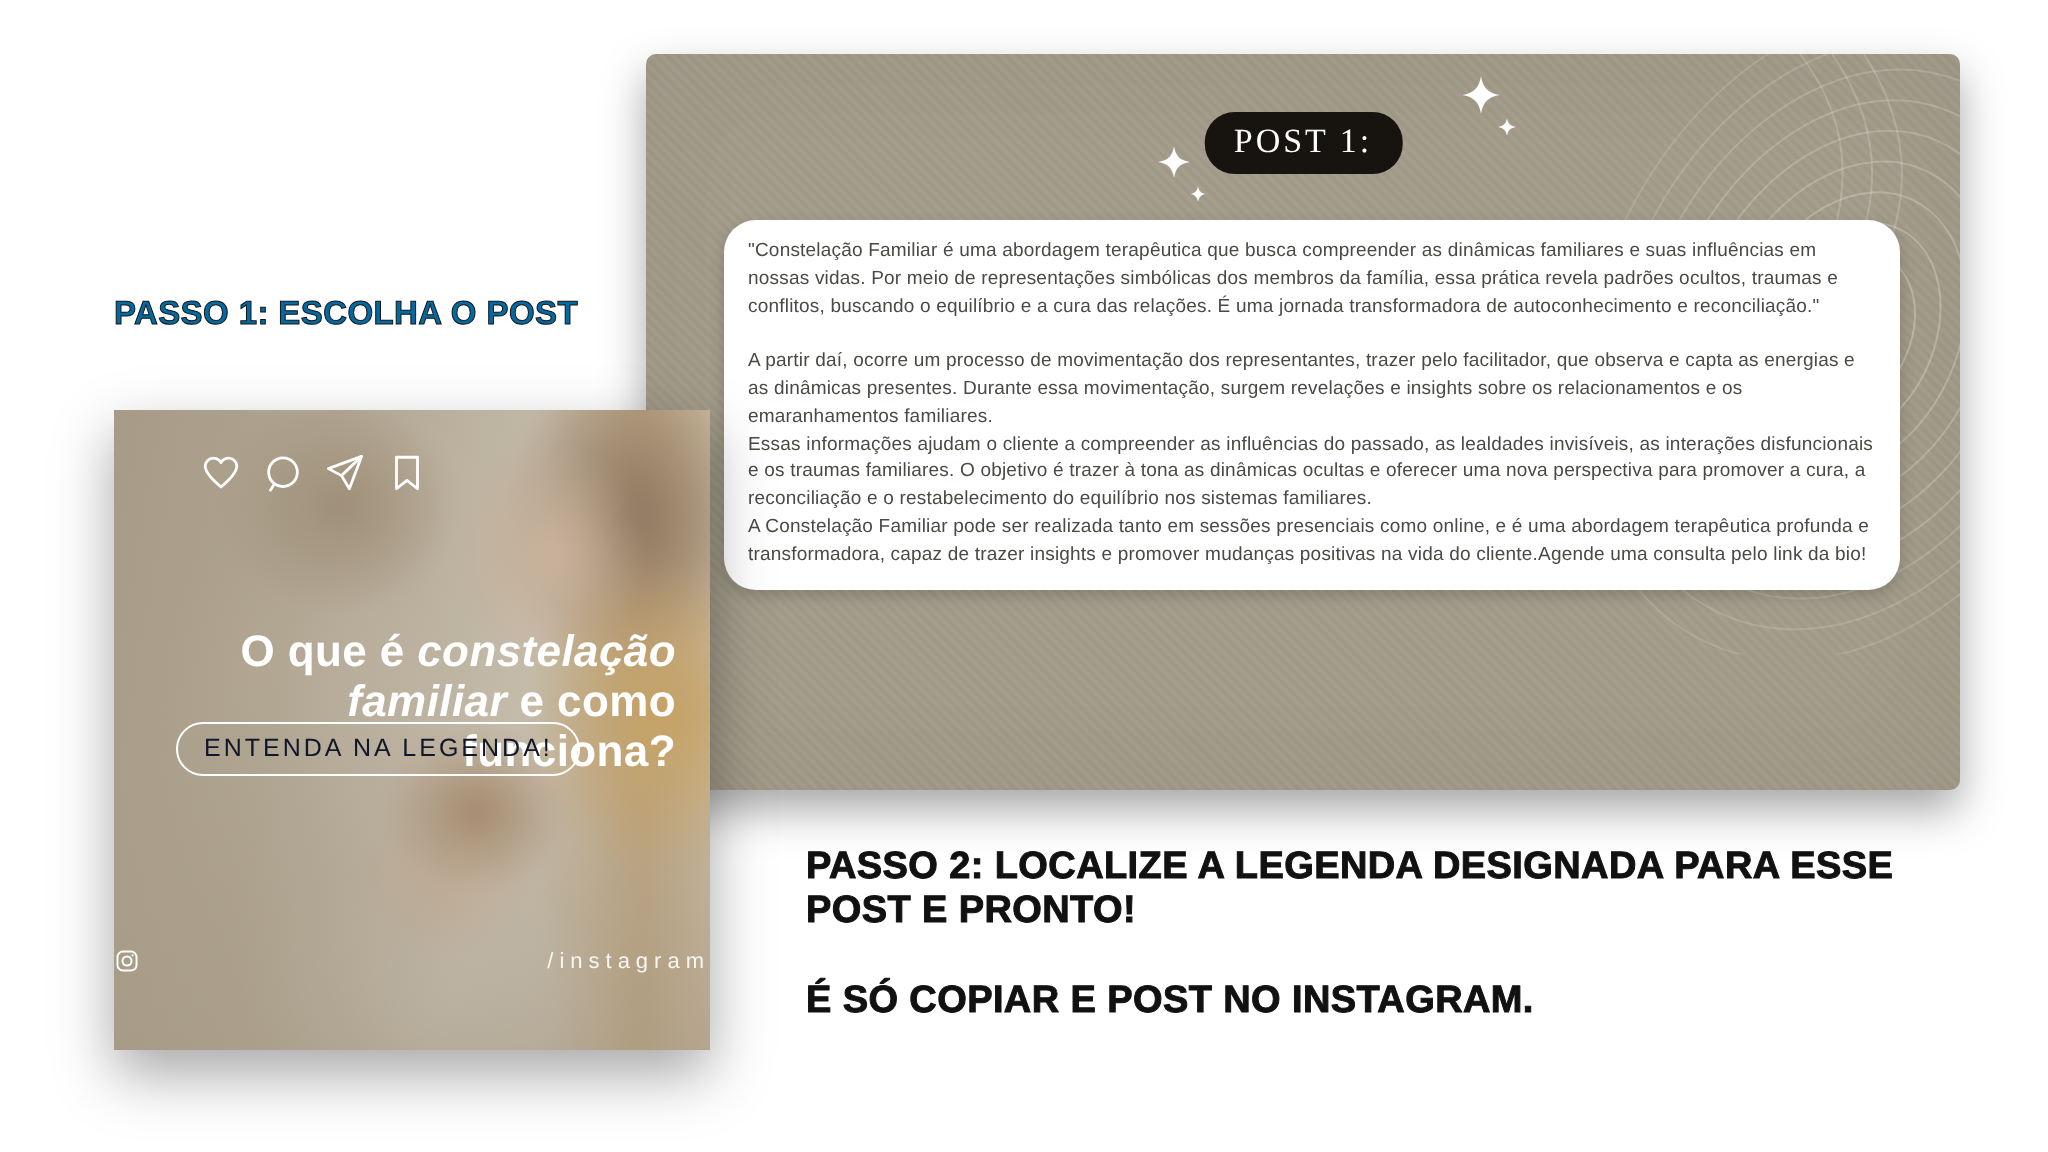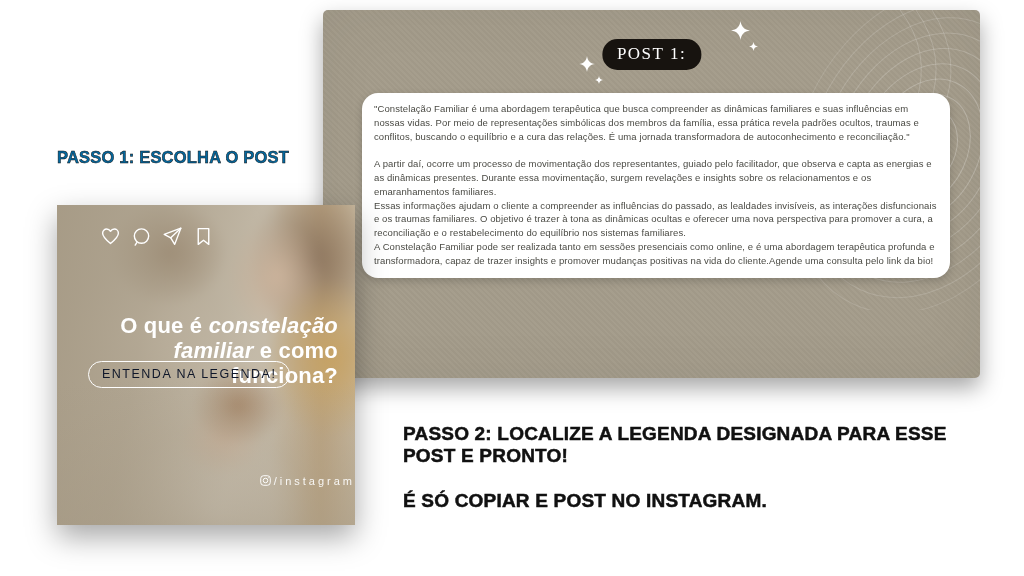--- a/index.html
+++ b/index.html
@@ -3,21 +3,21 @@
 <meta charset="utf-8">
 <style>
   html,body{margin:0;padding:0;background:#ffffff;}
   .canvas{
     position:relative;width:1024px;height:576px;background:#ffffff;
     overflow:hidden;font-family:"Liberation Sans",sans-serif;
   }
 
   
   .post-card{
-    position:absolute;left:323px;top:10px;width:657px;height:368px;
+    position:absolute;left:323px;top:27px;width:657px;height:368px;
     background:#a49c8b;
     background-image:repeating-linear-gradient(45deg,rgba(255,255,255,.018) 0 2px,rgba(0,0,0,.018) 2px 4px);
     border-radius:5px;box-shadow:0 10px 22px rgba(0,0,0,.35), inset 0 0 60px rgba(0,0,0,.05);
     overflow:hidden;
   }
   .contours{position:absolute;top:0;right:0;pointer-events:none;}
   .sparkle{position:absolute;pointer-events:none;}
   .sp1{left:256px;top:46px;width:16px;height:16px;}
   .sp2{left:272px;top:66px;width:8px;height:8px;}
   .sp3{left:408px;top:11px;width:19px;height:19px;}
@@ -91,21 +91,21 @@
     letter-spacing:.2px;
     text-align:right;
   }
   .ig-cta{
     position:absolute;left:31px;top:156px;display:inline-block;
     border:1.6px solid #ffffff;border-radius:20px;color:#0f172a;
     padding:5px 13px 6px;font-size:12.5px;letter-spacing:1.5px;white-space:nowrap;
   }
   .ig-handle{
     position:absolute;left:0;right:0;bottom:38px;
-    display:flex;justify-content:flex-end;align-items:center;gap:2px;
+    display:flex;justify-content:space-between;align-items:center;gap:2px;
     color:rgba(255,255,255,.9);font-size:11px;letter-spacing:3px;
   }
 </style>
 </head>
 <body>
 
 <div class="canvas">
 
   <div class="post-card">
 
@@ -138,21 +138,21 @@
     </svg>
     <svg class="sparkle sp4" viewBox="0 0 24 24">
       <path fill="#ffffff" d="M12 0C13.1 7.4 16.6 10.9 24 12C16.6 13.1 13.1 16.6 12 24C10.9 16.6 7.4 13.1 0 12C7.4 10.9 10.9 7.4 12 0Z"></path>
     </svg>
 
     <div class="post-badge">POST 1:</div>
 
     <div class="caption-box">
       <p class="cap intro">"Constelação Familiar é uma abordagem terapêutica que busca compreender as dinâmicas familiares e suas influências em nossas vidas. Por meio de representações simbólicas dos membros da família, essa prática revela padrões ocultos, traumas e conflitos, buscando o equilíbrio e a cura das relações. É uma jornada transformadora de autoconhecimento e reconciliação."</p>
       <div>
-          <p class="cap">A partir daí, ocorre um processo de movimentação dos representantes, guiado pelo facilitador, que observa e capta as energias e as dinâmicas presentes. Durante essa movimentação, surgem revelações e insights sobre os relacionamentos e os emaranhamentos familiares.</p>
+          <p class="cap">A partir daí, ocorre um processo de movimentação dos representantes, trazer pelo facilitador, que observa e capta as energias e as dinâmicas presentes. Durante essa movimentação, surgem revelações e insights sobre os relacionamentos e os emaranhamentos familiares.</p>
           <p class="cap">Essas informações ajudam o cliente a compreender as influências do passado, as lealdades invisíveis, as interações disfuncionais e os traumas familiares. O objetivo é trazer à tona as dinâmicas ocultas e oferecer uma nova perspectiva para promover a cura, a reconciliação e o restabelecimento do equilíbrio nos sistemas familiares.</p>
           <p class="cap">A Constelação Familiar pode ser realizada tanto em sessões presenciais como online, e é uma abordagem terapêutica profunda e transformadora, capaz de trazer insights e promover mudanças positivas na vida do cliente.Agende uma consulta pelo link da bio!</p>
         </div>
     </div>
   </div>
 
   <h1 class="step1">PASSO 1: ESCOLHA O POST</h1>
 
   <div class="ig-post">
     <div class="photo"></div>

